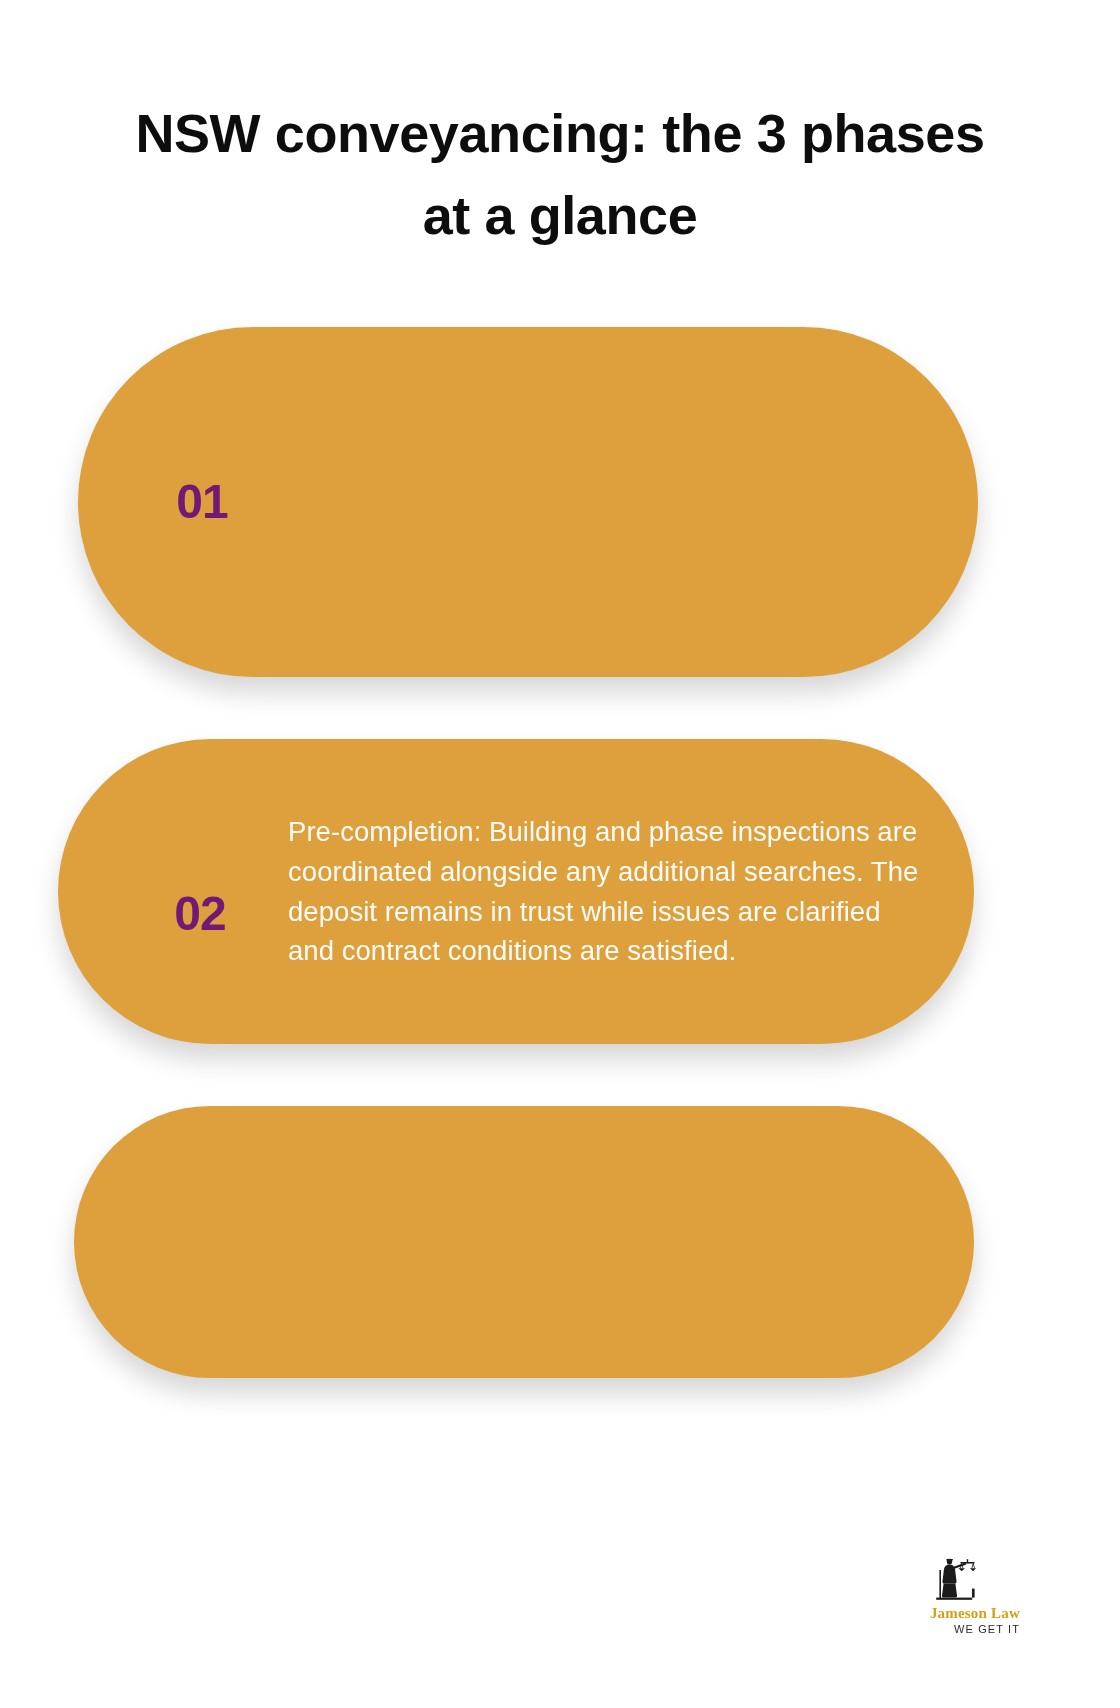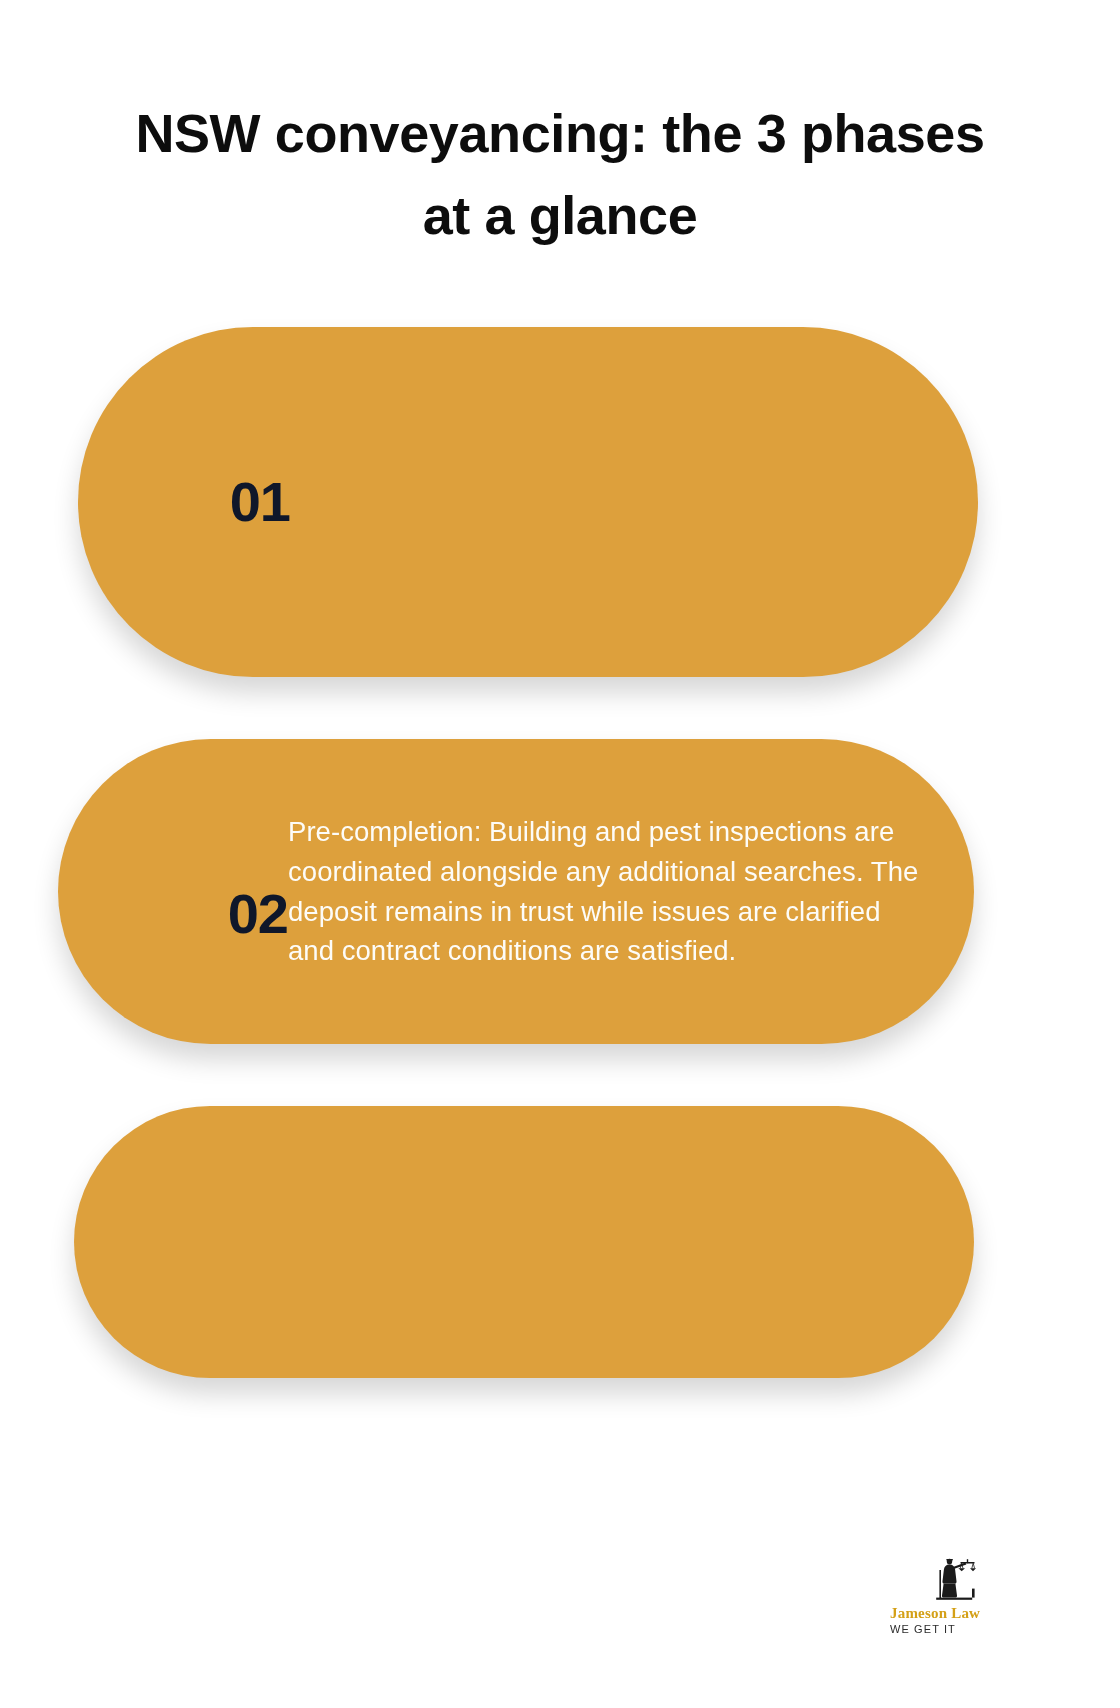--- a/index.html
+++ b/index.html
@@ -74,26 +74,26 @@
     margin-left: 74px;
     margin-top: 62px;
     width: 900px;
     min-height: 272px;
     padding: 40px 30px 40px 44px;
   }
 
   .card-number {
     flex: 0 0 auto;
     font-family: "Liberation Sans", sans-serif;
-    font-size: 56px;
+    font-size: 48px;
     font-weight: bold;
-    color: #0f172a;
+    color: #701a75;
     line-height: 1;
     letter-spacing: -1px;
-    text-align: right;
+    text-align: center;
   }
 
   .card-1 .card-number { width: 176px; }
   .card-2 .card-number { width: 176px; margin-top: 45px; }
   .card-3 .card-number { width: 176px; }
 
   .card-body {
     flex: 1 1 auto;
     font-family: "Liberation Sans", sans-serif;
     font-size: 27.5px;
@@ -101,21 +101,21 @@
     color: #fdfcf8;
     letter-spacing: 0.05px;
   }
 
   
   .logo {
     position: absolute;
     left: 890px;
     top: 1556px;
     width: 130px;
-    text-align: left;
+    text-align: right;
   }
 
   .logo-mark {
     display: block;
     margin: 0 auto 2px auto;
     width: 42px;
     height: 48px;
   }
 
   .logo-name {
@@ -146,21 +146,21 @@
   </div>
 
   <div class="cards">
 
     <div class="card card-1">
       <div class="card-number">01</div>
     </div>
 
     <div class="card card-2">
       <div class="card-number">02</div>
-      <div class="card-body">Pre-completion: Building and pest inspections are coordinated alongside any additional searches. The deposit remains in trust while issues are clarified and contract conditions are satisfied.</div>
+      <div class="card-body">Pre-completion: Building and phase inspections are coordinated alongside any additional searches. The deposit remains in trust while issues are clarified and contract conditions are satisfied.</div>
     </div>
 
     <div class="card card-3">
     </div>
 
   </div>
 
   <div class="logo">
     <svg class="logo-mark" viewBox="0 0 42 48" aria-hidden="true">
 

